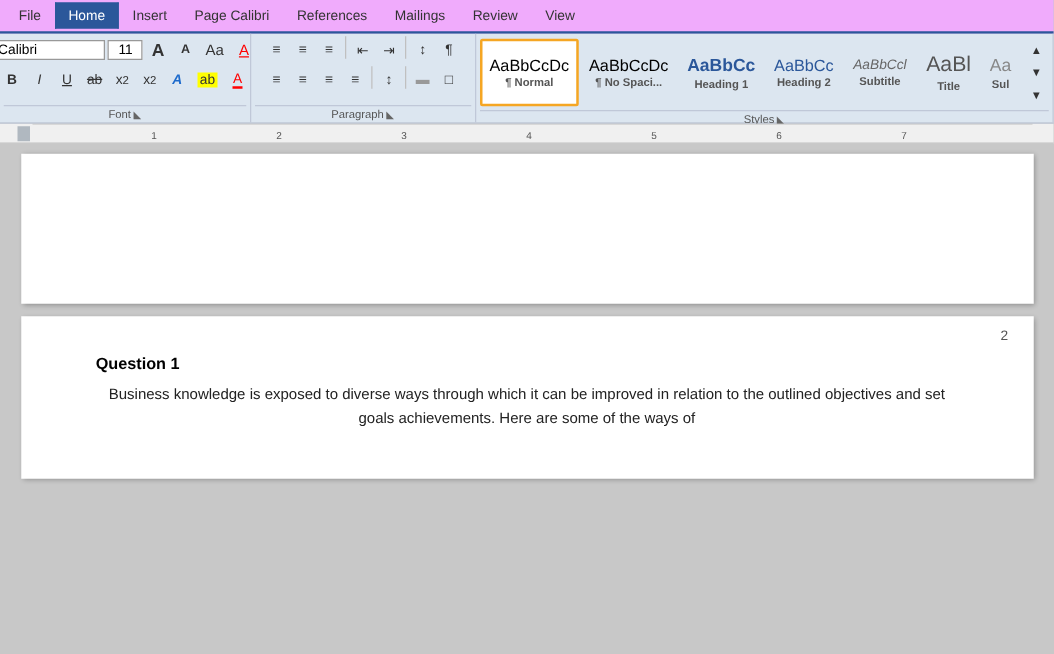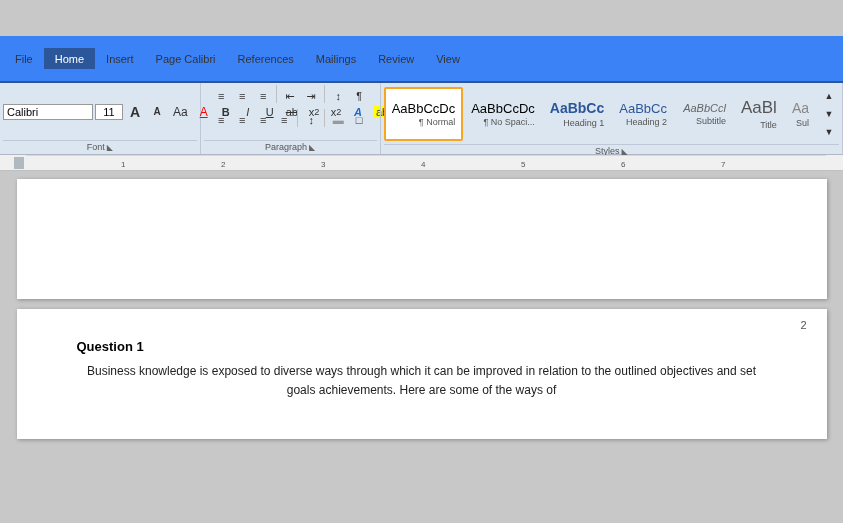--- a/index.html
+++ b/index.html
@@ -16,40 +16,39 @@
       display: flex;
       align-items: center;
       justify-content: center;
       height: 22px;
       min-width: 20px;
     }
 
     .style-item {
       display: flex;
       flex-direction: column;
-      align-items: flex-end;
+      align-items: center;
       justify-content: center;
       padding: 6px 6px;
       border: 1px solid transparent;
       cursor: pointer;
       min-width: 60px;
       border-radius: 2px;
     }
     .style-item.selected { background: #fff; border: 2px solid #f5a623; }
 
     .style-preview { font-size: 13px; line-height: 1.2; }
-    .style-label { font-size: 9px; color: #555; margin-top: 1px; }
+    .style-label { font-size: 9px; color: #555; margin-top: 1px; font-weight: bold; }
 
     
     .ribbon-tabs {
       display: flex;
-      background: #3b82f6;
-      padding: 12px 4px;
+      background: #f0abfc;
+      padding: 2px 4px;
       border-bottom: 2px solid #2b579a;
-      margin-top: 36px;
     }
     .ribbon-tab {
       padding: 4px 10px;
       font-size: 11px;
       cursor: pointer;
       color: #333;
       border: 1px solid transparent;
       border-bottom: none;
     }
     .ribbon-tab.active {
@@ -165,21 +164,21 @@
   <div class="ribbon-tab">Page Calibri</div>
   <div class="ribbon-tab">References</div>
   <div class="ribbon-tab">Mailings</div>
   <div class="ribbon-tab">Review</div>
   <div class="ribbon-tab">View</div>
 </div>
 
 <div class="groups-row">
 
   <div class="grp" style="min-width:160px;">
-    <div class="grp-content" style="flex-direction:row; gap:2px;">
+    <div class="grp-content" style="flex-direction:column; gap:2px;">
       <div class="row-btns" style="align-items:center; gap:2px;">
         <input type="text" value="Calibri" style="width: 90px; border: 1px solid rgb(153, 153, 153); font-size: 11px; padding: 1px 3px;">
         <input type="text" value="11" style="width: 28px; border: 1px solid rgb(153, 153, 153); font-size: 11px; text-align: center; padding: 1px;">
         <button class="ribbon-btn" title="Grow Font">
             <span class="btn-icon" style="font-size:14px; font-weight:bold;">A</span>
           </button>
         <button class="ribbon-btn" title="Shrink Font">
             <span class="btn-icon" style="font-size:10px; font-weight:bold;">A</span>
           </button>
         <button class="ribbon-btn" title="Change Case">

